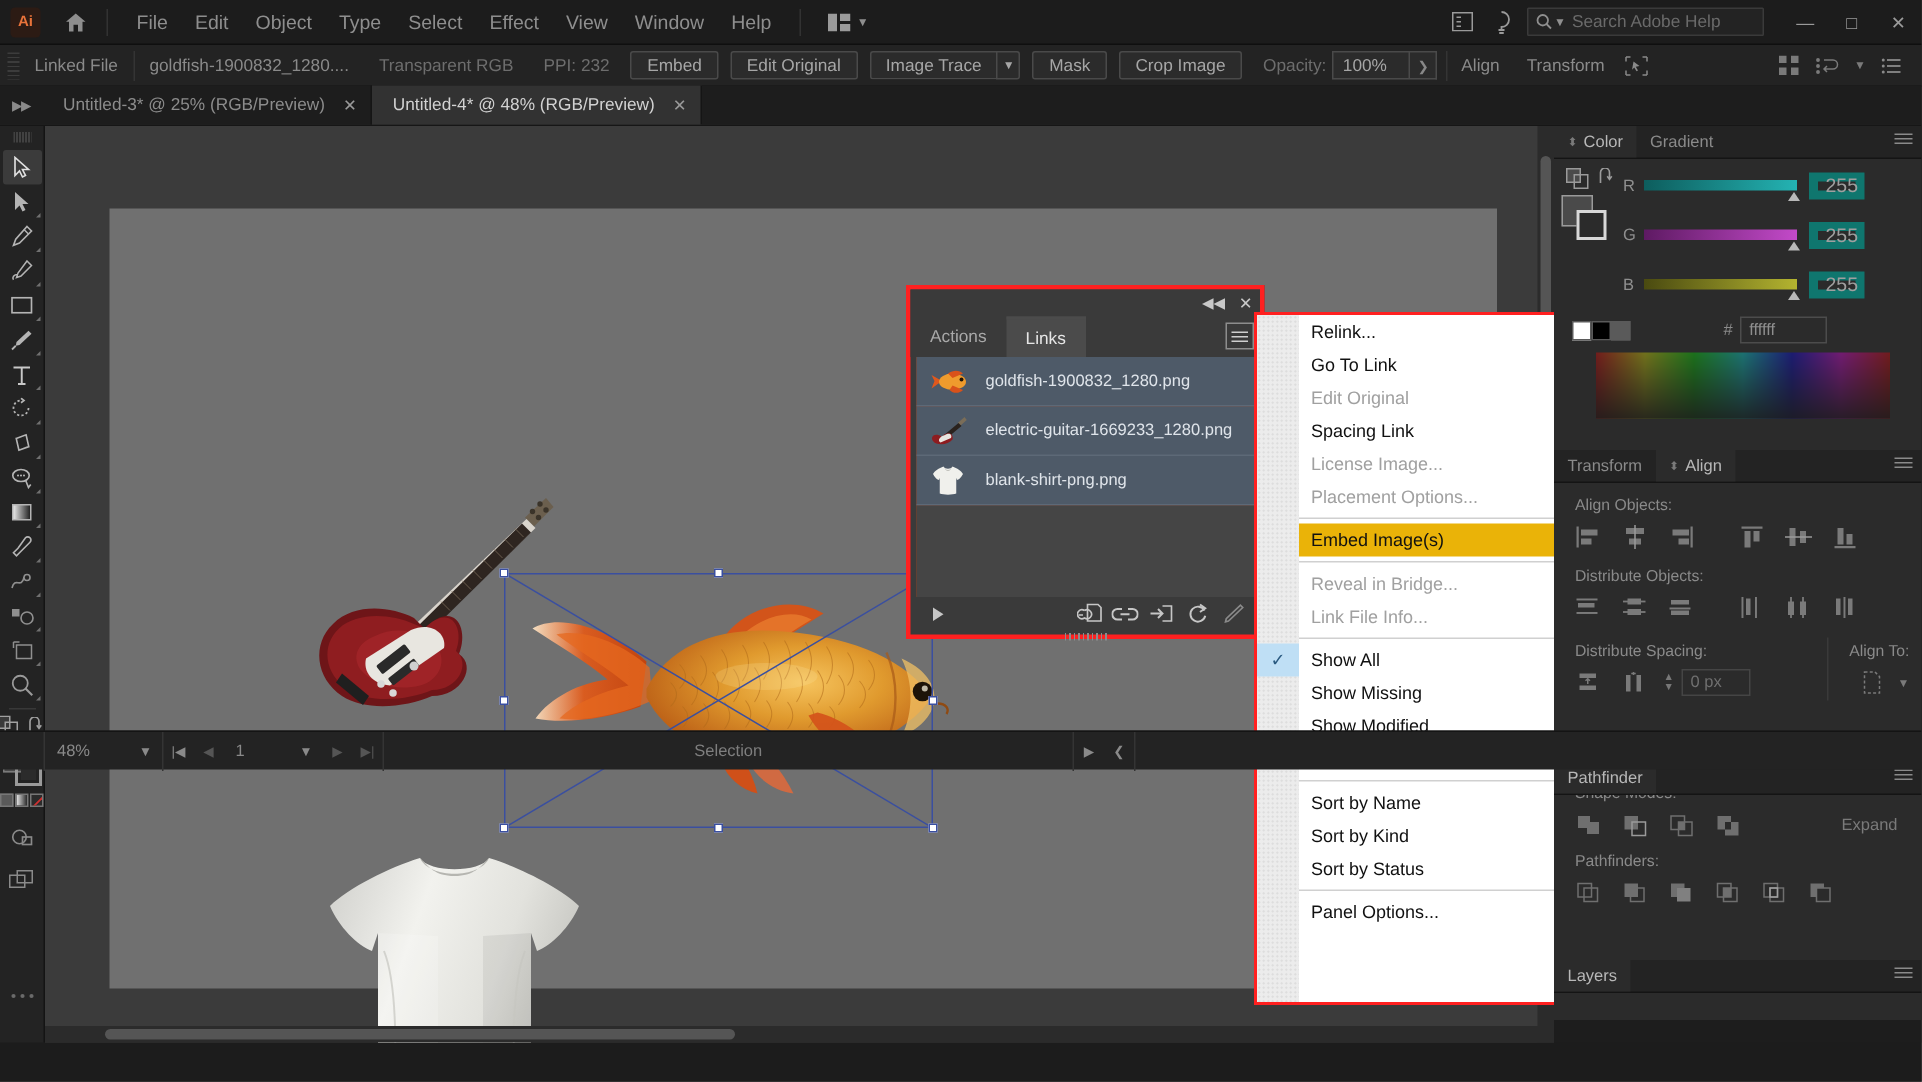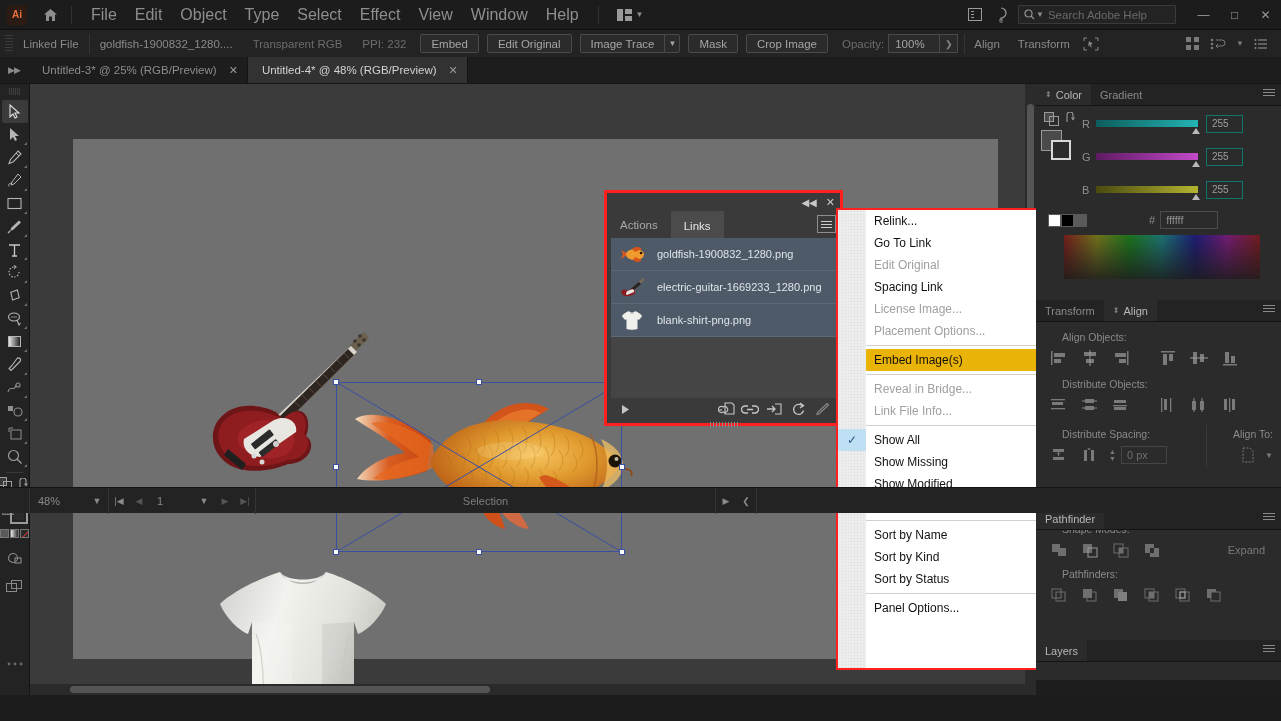--- a/index.html
+++ b/index.html
@@ -21,21 +21,21 @@
   .ai-logo {
     width: 20px; height: 20px; margin-left: 7px; border-radius: 3px;
     background: #2c1b14; color: #e8733a; font-size: 10px; font-weight: bold;
     display: flex; align-items: center; justify-content: center;
     font-family: "Liberation Sans", sans-serif;
   }
   .home-icon { margin-left: 12px; width: 22px; height: 22px; display:flex; align-items:center; justify-content:center; }
   .vsep { width: 1px; height: 18px; background: #323232; margin: 0 10px; }
   .menu-items { display: flex; align-items: center; }
   .menu-item {
-    color: #8e8e8e; font-size: 16px; padding: 4px 9px; cursor: default;
+    color: #8e8e8e; font-size: 13px; padding: 4px 9px; cursor: default;
     white-space: nowrap;
   }
   .arrange-ico { display:flex; align-items:center; gap:4px; margin-left: 8px; }
   .mb-right { margin-left: auto; display: flex; align-items: center; height: 100%; }
   .mb-icon { width: 26px; height: 30px; display:flex; align-items:center; justify-content:center; }
   .search-box {
     width: 158px; height: 19px; background: #232323; border: 1px solid #3a3a3a;
     display: flex; align-items: center; padding-left: 5px; margin-left: 4px;
     border-radius: 1px;
   }
@@ -203,34 +203,34 @@
   .rp-ham { position:absolute; right:6px; top:5px; display:flex;flex-direction:column;gap:2px; }
   .rp-ham i { display:block; width:12px;height:1px;background:#8a8a8a; }
   .rp-body { background:#2b2b2b; padding: 6px 8px; }
 
   .color-rows { margin-left: 38px; }
   .crow { display:flex; align-items:center; height: 23px; margin-bottom: 10px; }
   .crow .lbl { color:#8f8f8f; font-size:11px; width: 14px; }
   .slider { width: 102px; height: 7px; position:relative; margin-right: 8px; }
   .slider .tri { position:absolute; bottom:-7px; left: 96px; width:0;height:0;
     border-left:4px solid transparent;border-right:4px solid transparent;border-bottom:6px solid #b9b9b9; }
-  .cval { width: 37px; height: 18px; background:#2b2b2b; border:1px solid #0f766e; color:#9f9f9f;
-    font-size:10px; display:flex;align-items:center;padding-left:5px; }
+  .cval { width: 37px; height: 18px; background:#2b2b2b; border:6px solid #0f766e; color:#9f9f9f;
+    font-size:13px; display:flex;align-items:center;padding-left:5px; }
   .cnone { display:flex; gap:0; align-items:center; }
   .cnone div { width:13px;height:13px; border:1px solid #5a5a5a;}
   .hexrow { display:flex; align-items:center; margin-top:2px; }
   .hexfield { width: 58px; height:18px; background:#2b2b2b;border:1px solid #4c4c4c; color:#8e8e8e;
     font-size:11px; display:flex;align-items:center;padding-left:5px; margin-left:5px; }
   .spectrum { width: 196px; height: 44px; margin-top: 6px; margin-left: 22px;
     background:
       linear-gradient(to bottom, rgba(255,255,255,0) 0%, rgba(0,0,0,0.85) 100%),
       linear-gradient(to right, #ff0000, #ffff00, #00ff00, #00ffff, #0000ff, #ff00ff, #ff0000);
     opacity: 0.33; }
 
-  .sec-label { color:#8a8a8a; font-size:10.5px; margin: 3px 0 3px 18px; }
+  .sec-label { color:#8a8a8a; font-size:10.5px; margin: 3px 0 3px 6px; }
   .icon-row { display:flex; gap:2px; align-items:center; }
   .ibtn { width:29px; height:24px; display:flex;align-items:center;justify-content:center; cursor:default;}
   .icon-row .gap { width: 14px; }
 
   .spacingrow { display:flex; align-items:center; gap:2px; }
   .stepper { width:13px;height:20px;display:flex;flex-direction:column;align-items:center;justify-content:center;color:#777;font-size:7px;line-height:7px;}
   .spfield { width:46px;height:18px;background:#2b2b2b;border:1px solid #454545;color:#6f6f6f;font-size:11px;display:flex;align-items:center;padding-left:5px;}
   .alignto { margin-left:auto; display:flex; flex-direction:column; align-items:flex-end; }
 
   .expand-btn { margin-left:auto; color:#7a7a7a; font-size:11px; padding:0 8px; }

